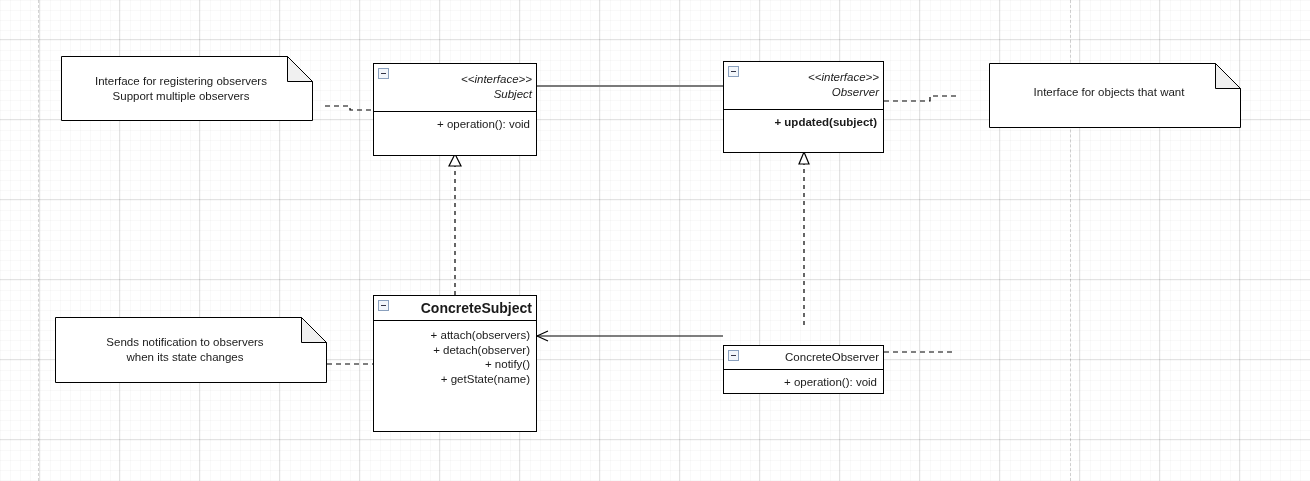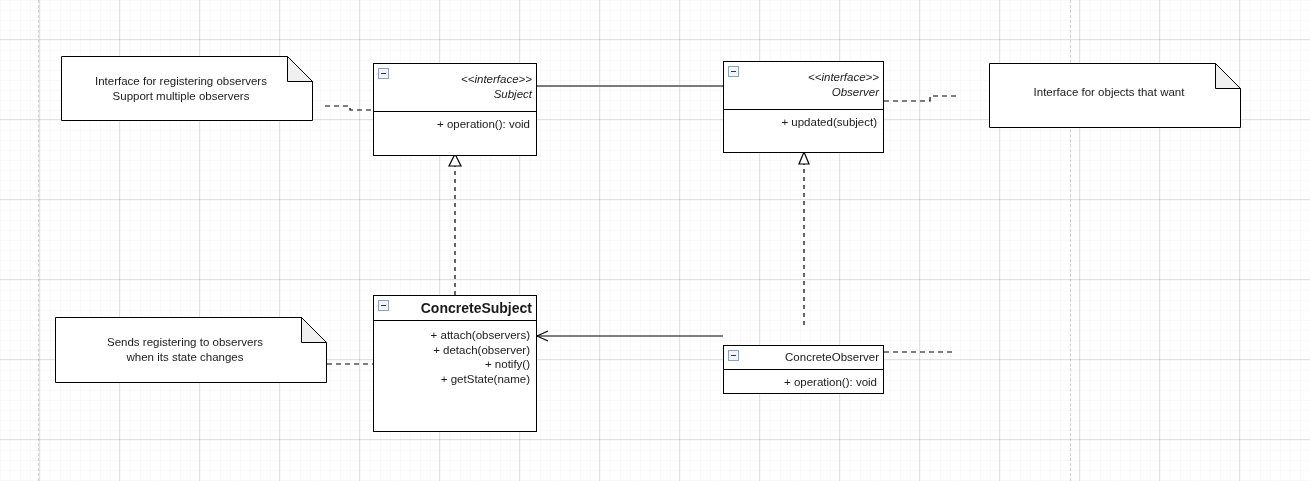--- a/index.html
+++ b/index.html
@@ -138,21 +138,21 @@
       <div>+ operation(): void</div>
     </div>
   </div>
 
   <div class="uclass" style="left:723px;top:61px;width:161px;height:92px;">
     <div class="sec hdr" style="height:47px;">
       <span class="collapse"></span>
       <span class="stereo">&lt;&lt;interface&gt;&gt;</span>
       <span class="cname">Observer</span>
     </div>
-    <div class="sec mem" style="height:56px;">
+    <div class="sec mem" style="height:56px;font-weight:bold;">
       <div>+ updated(subject)</div>
     </div>
   </div>
 
   <div class="uclass" style="left:373px;top:295px;width:164px;height:137px;">
     <div class="sec hdr" style="height:24px;padding-top:5px;">
       <span class="collapse"></span>
       <span class="cname bold">ConcreteSubject</span>
     </div>
     <div class="sec mem" style="height:76px;padding-top:7px;">
@@ -193,19 +193,19 @@
       <span>Interface for objects that want</span>
     </div>
   </div>
 
   <div class="note" style="left:55px;top:317px;width:272px;height:66px;">
     <svg width="272" height="66" viewBox="0 0 272 66">
       <path d="M0.5,0.5 L246.5,0.5 L271.5,25.5 L271.5,65.5 L0.5,65.5 Z" fill="#ffffff" stroke="#000" stroke-width="1"></path>
       <path d="M246.5,0.5 L246.5,25.5 L271.5,25.5 Z" fill="#f0f0f0" stroke="#000" stroke-width="1"></path>
     </svg>
     <div class="txt" style="flex-direction:column;padding-right:12px;">
-      <span>Sends registering to observers</span>
+      <span>Sends notification to observers</span>
       <span>when its state changes</span>
     </div>
   </div>
 
 
 </div>
 
 </body></html>

